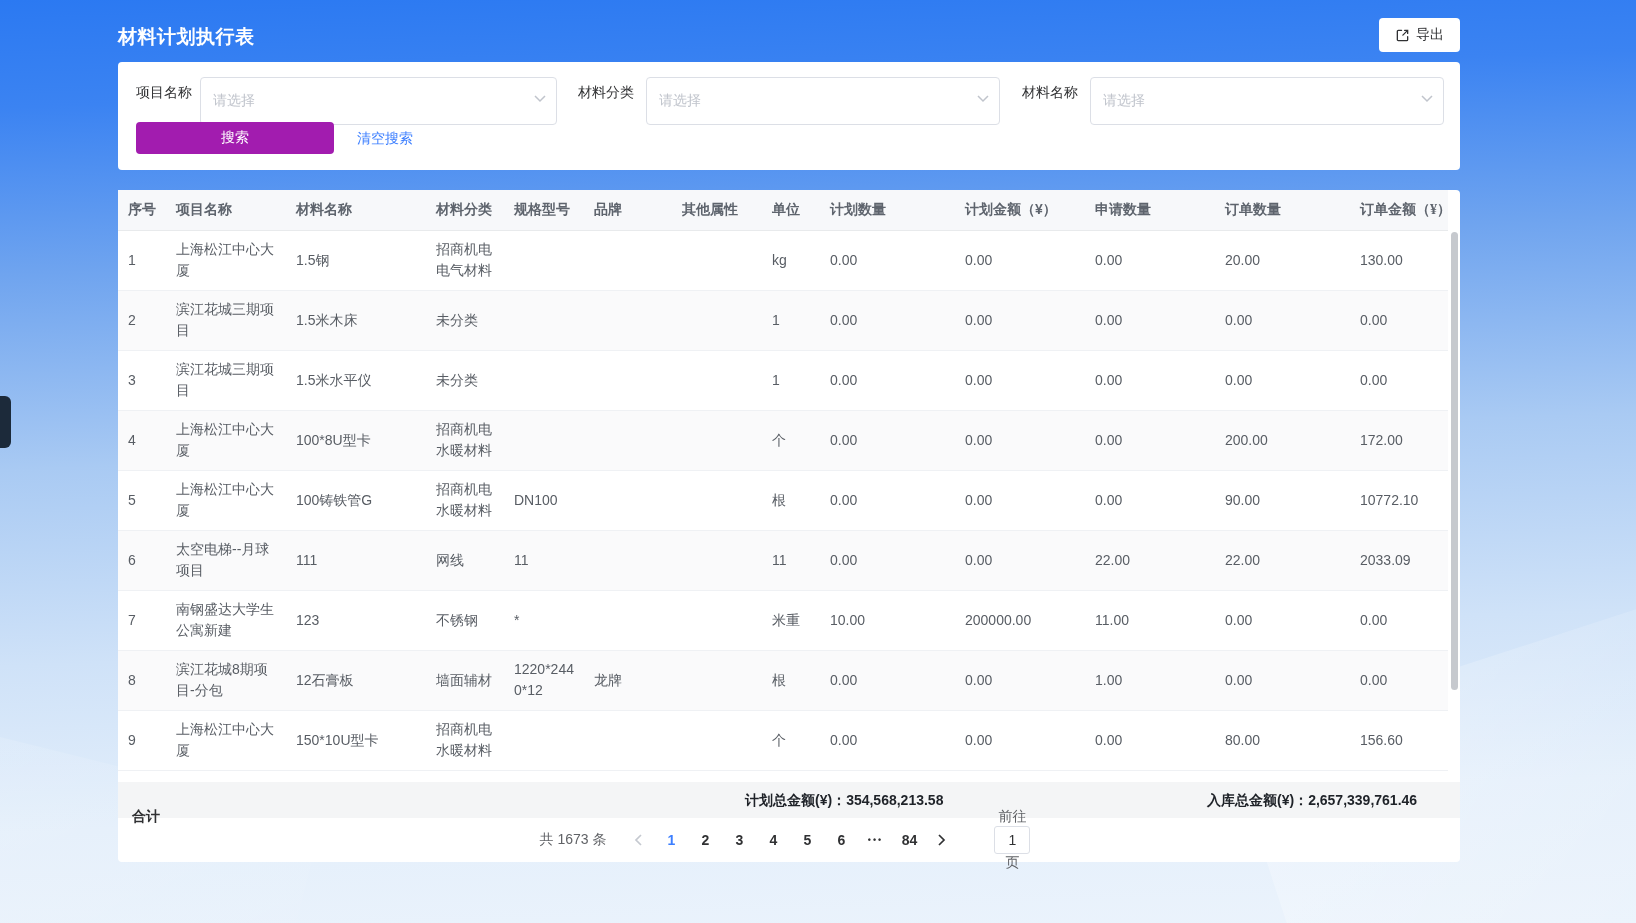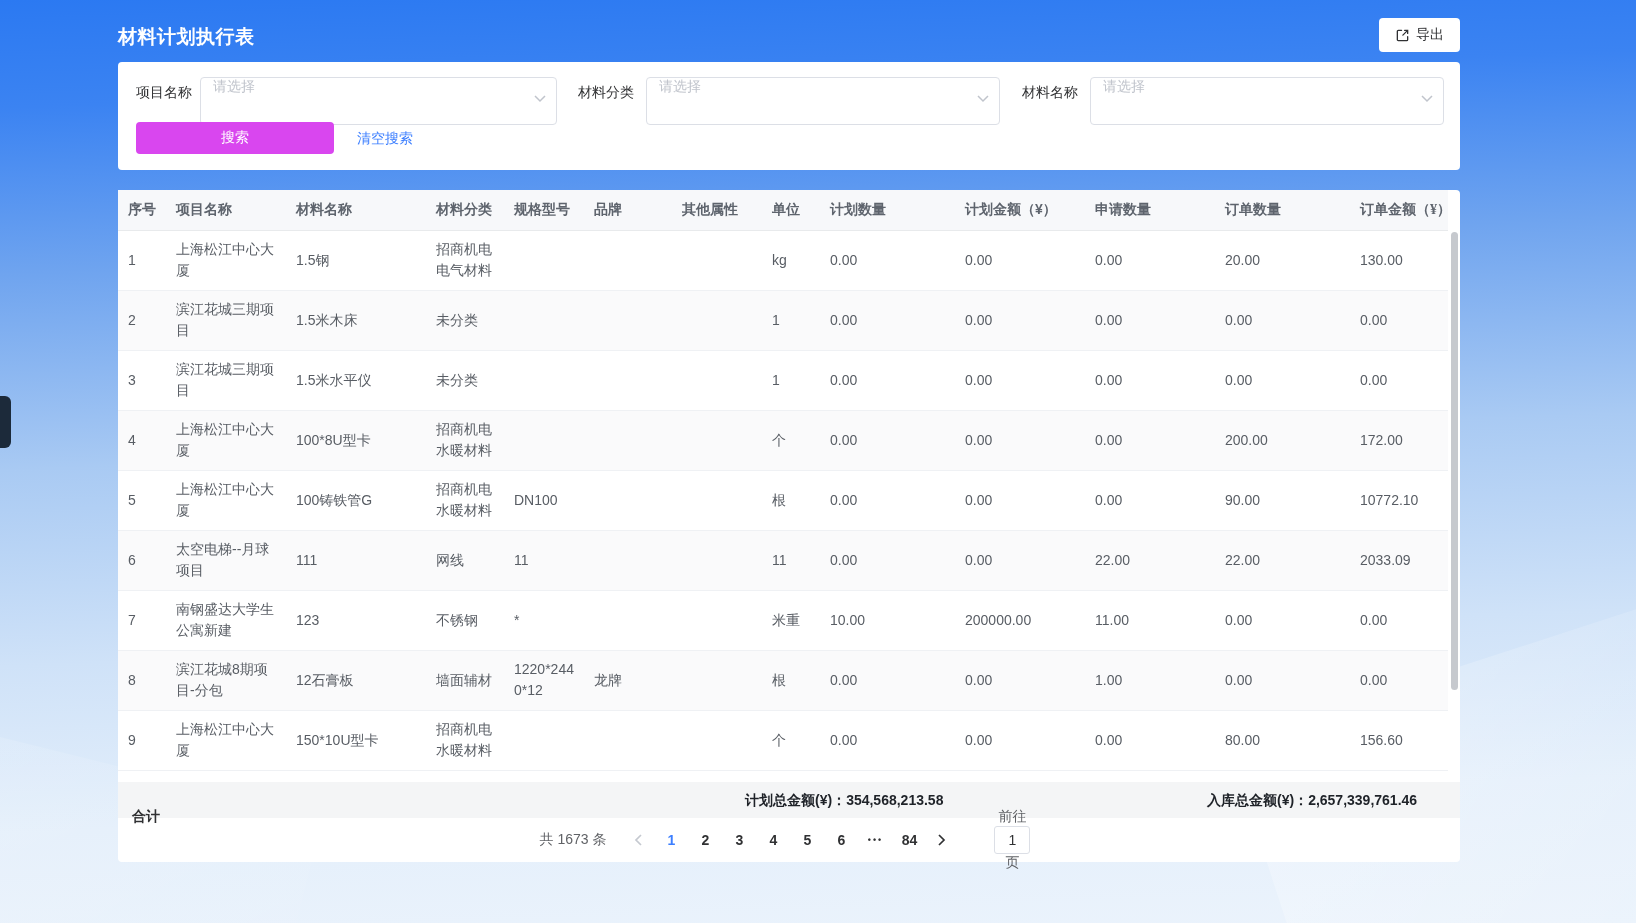--- a/index.html
+++ b/index.html
@@ -18,27 +18,27 @@
   .page-title{ position:absolute; left:118px; top:24px; color:#fff; font-size:19px; font-weight:700; letter-spacing:.5px;}
 
   .export-btn{ position:absolute; left:1379px; top:18px; width:81px; height:34px; background:#fff;
     border:none; border-radius:4px; display:flex; align-items:center; justify-content:center; gap:6px;
     font-size:14px; color:#303133; cursor:pointer; }
 
   
   .filter-card{ position:absolute; left:118px; top:62px; width:1342px; height:108px; background:#fff; border-radius:4px;}
   .f-label{ position:absolute; top:15px; height:31px; line-height:31px; font-size:14px; color:#303133;}
   .f-select{ position:absolute; top:15px; height:48px; background:#fff; border:1px solid #DCDFE6; border-radius:4px;
-    display:flex; align-items:flex-start; padding:0 28px 0 12px; cursor:pointer;}
+    display:flex; align-items:center; padding:0 28px 0 12px; cursor:pointer;}
   .f-select .ph{ font-size:14px; color:#C0C4CC;}
   .f-select .chev{ position:absolute; right:10px; top:11px;}
   .lbl1{ left:18px;}  .sel1{ left:82px;  width:357px;}
   .lbl2{ left:460px;} .sel2{ left:528px; width:354px;}
   .lbl3{ left:904px;} .sel3{ left:972px; width:354px;}
-  .search-btn{ position:absolute; left:18px; top:60px; width:198px; height:32px; background:#d946ef; color:#fff;
+  .search-btn{ position:absolute; left:18px; top:60px; width:198px; height:32px; background:#a21caf; color:#fff;
     border:none; border-radius:4px; font-size:14px; cursor:pointer; font-family:inherit;}
   .clear-link{ position:absolute; left:239px; top:60px; height:32px; line-height:32px; color:#3D7FFF;
     font-size:14px; cursor:pointer;}
 
   
   .table-card{ position:absolute; left:118px; top:190px; width:1342px; height:672px; background:#fff; border-radius:4px;}
   table{ border-collapse:collapse; table-layout:fixed; width:1330px;}
   th{ height:40px; text-align:left; padding:0 10px; font-size:14px; font-weight:700; color:#5E646D;
     background:#F7F8FA; border-bottom:1px solid #E8EAEC; white-space:nowrap; overflow:hidden;}
   td{ height:60px; padding:8px 10px; font-size:14px; color:#585D64; line-height:21px;

